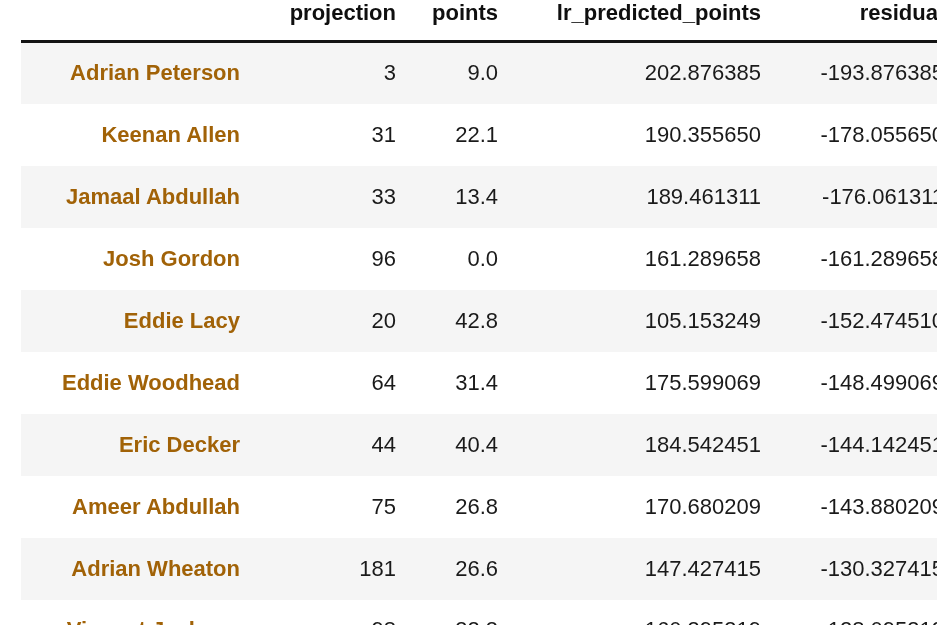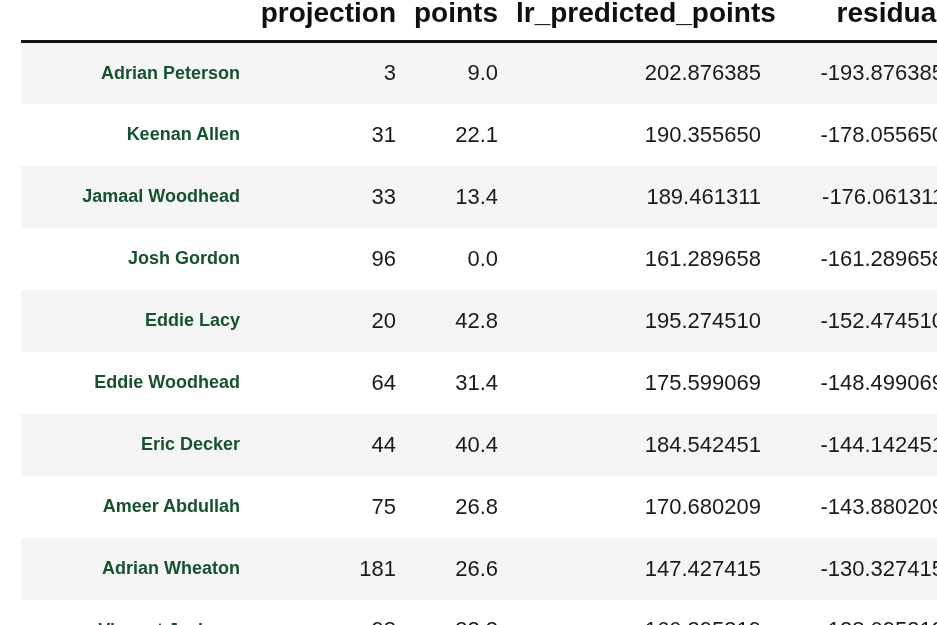--- a/index.html
+++ b/index.html
@@ -22,41 +22,41 @@
   }
 
   table.dataframe {
     border-collapse: collapse;
     border-spacing: 0;
     width: 895px;
     table-layout: fixed;
   }
 
   table.dataframe thead th {
-    font-size: 28px;
+    font-size: 22px;
     font-weight: bold;
     color: #0f0f0f;
     text-align: right;
     vertical-align: bottom;
     background: #ffffff;
     padding: 0 9px 14px 9px;
     border: none;
     border-bottom: 3px solid #131313;
     white-space: nowrap;
     line-height: 26px;
   }
 
   table.dataframe thead th.idx-head {
     background: #ffffff;
   }
 
   table.dataframe tbody th {
-    font-size: 18px;
+    font-size: 22px;
     font-weight: bold;
-    color: #14532d;
+    color: #a16207;
     text-align: right;
     vertical-align: middle;
     padding: 0 9px 0 9px;
     border: none;
     white-space: nowrap;
   }
 
   table.dataframe tbody td {
     font-size: 22px;
     font-weight: normal;
@@ -124,38 +124,38 @@
           <td>-193.876385</td>
         </tr>
         <tr class="even-row">
           <th>Keenan Allen</th>
           <td>31</td>
           <td>22.1</td>
           <td>190.355650</td>
           <td>-178.055650</td>
         </tr>
         <tr class="odd-row">
-          <th>Jamaal Woodhead</th>
+          <th>Jamaal Abdullah</th>
           <td>33</td>
           <td>13.4</td>
           <td>189.461311</td>
           <td>-176.061311</td>
         </tr>
         <tr class="even-row">
           <th>Josh Gordon</th>
           <td>96</td>
           <td>0.0</td>
           <td>161.289658</td>
           <td>-161.289658</td>
         </tr>
         <tr class="odd-row">
           <th>Eddie Lacy</th>
           <td>20</td>
           <td>42.8</td>
-          <td>195.274510</td>
+          <td>105.153249</td>
           <td>-152.474510</td>
         </tr>
         <tr class="even-row">
           <th>Eddie Woodhead</th>
           <td>64</td>
           <td>31.4</td>
           <td>175.599069</td>
           <td>-148.499069</td>
         </tr>
         <tr class="odd-row">

